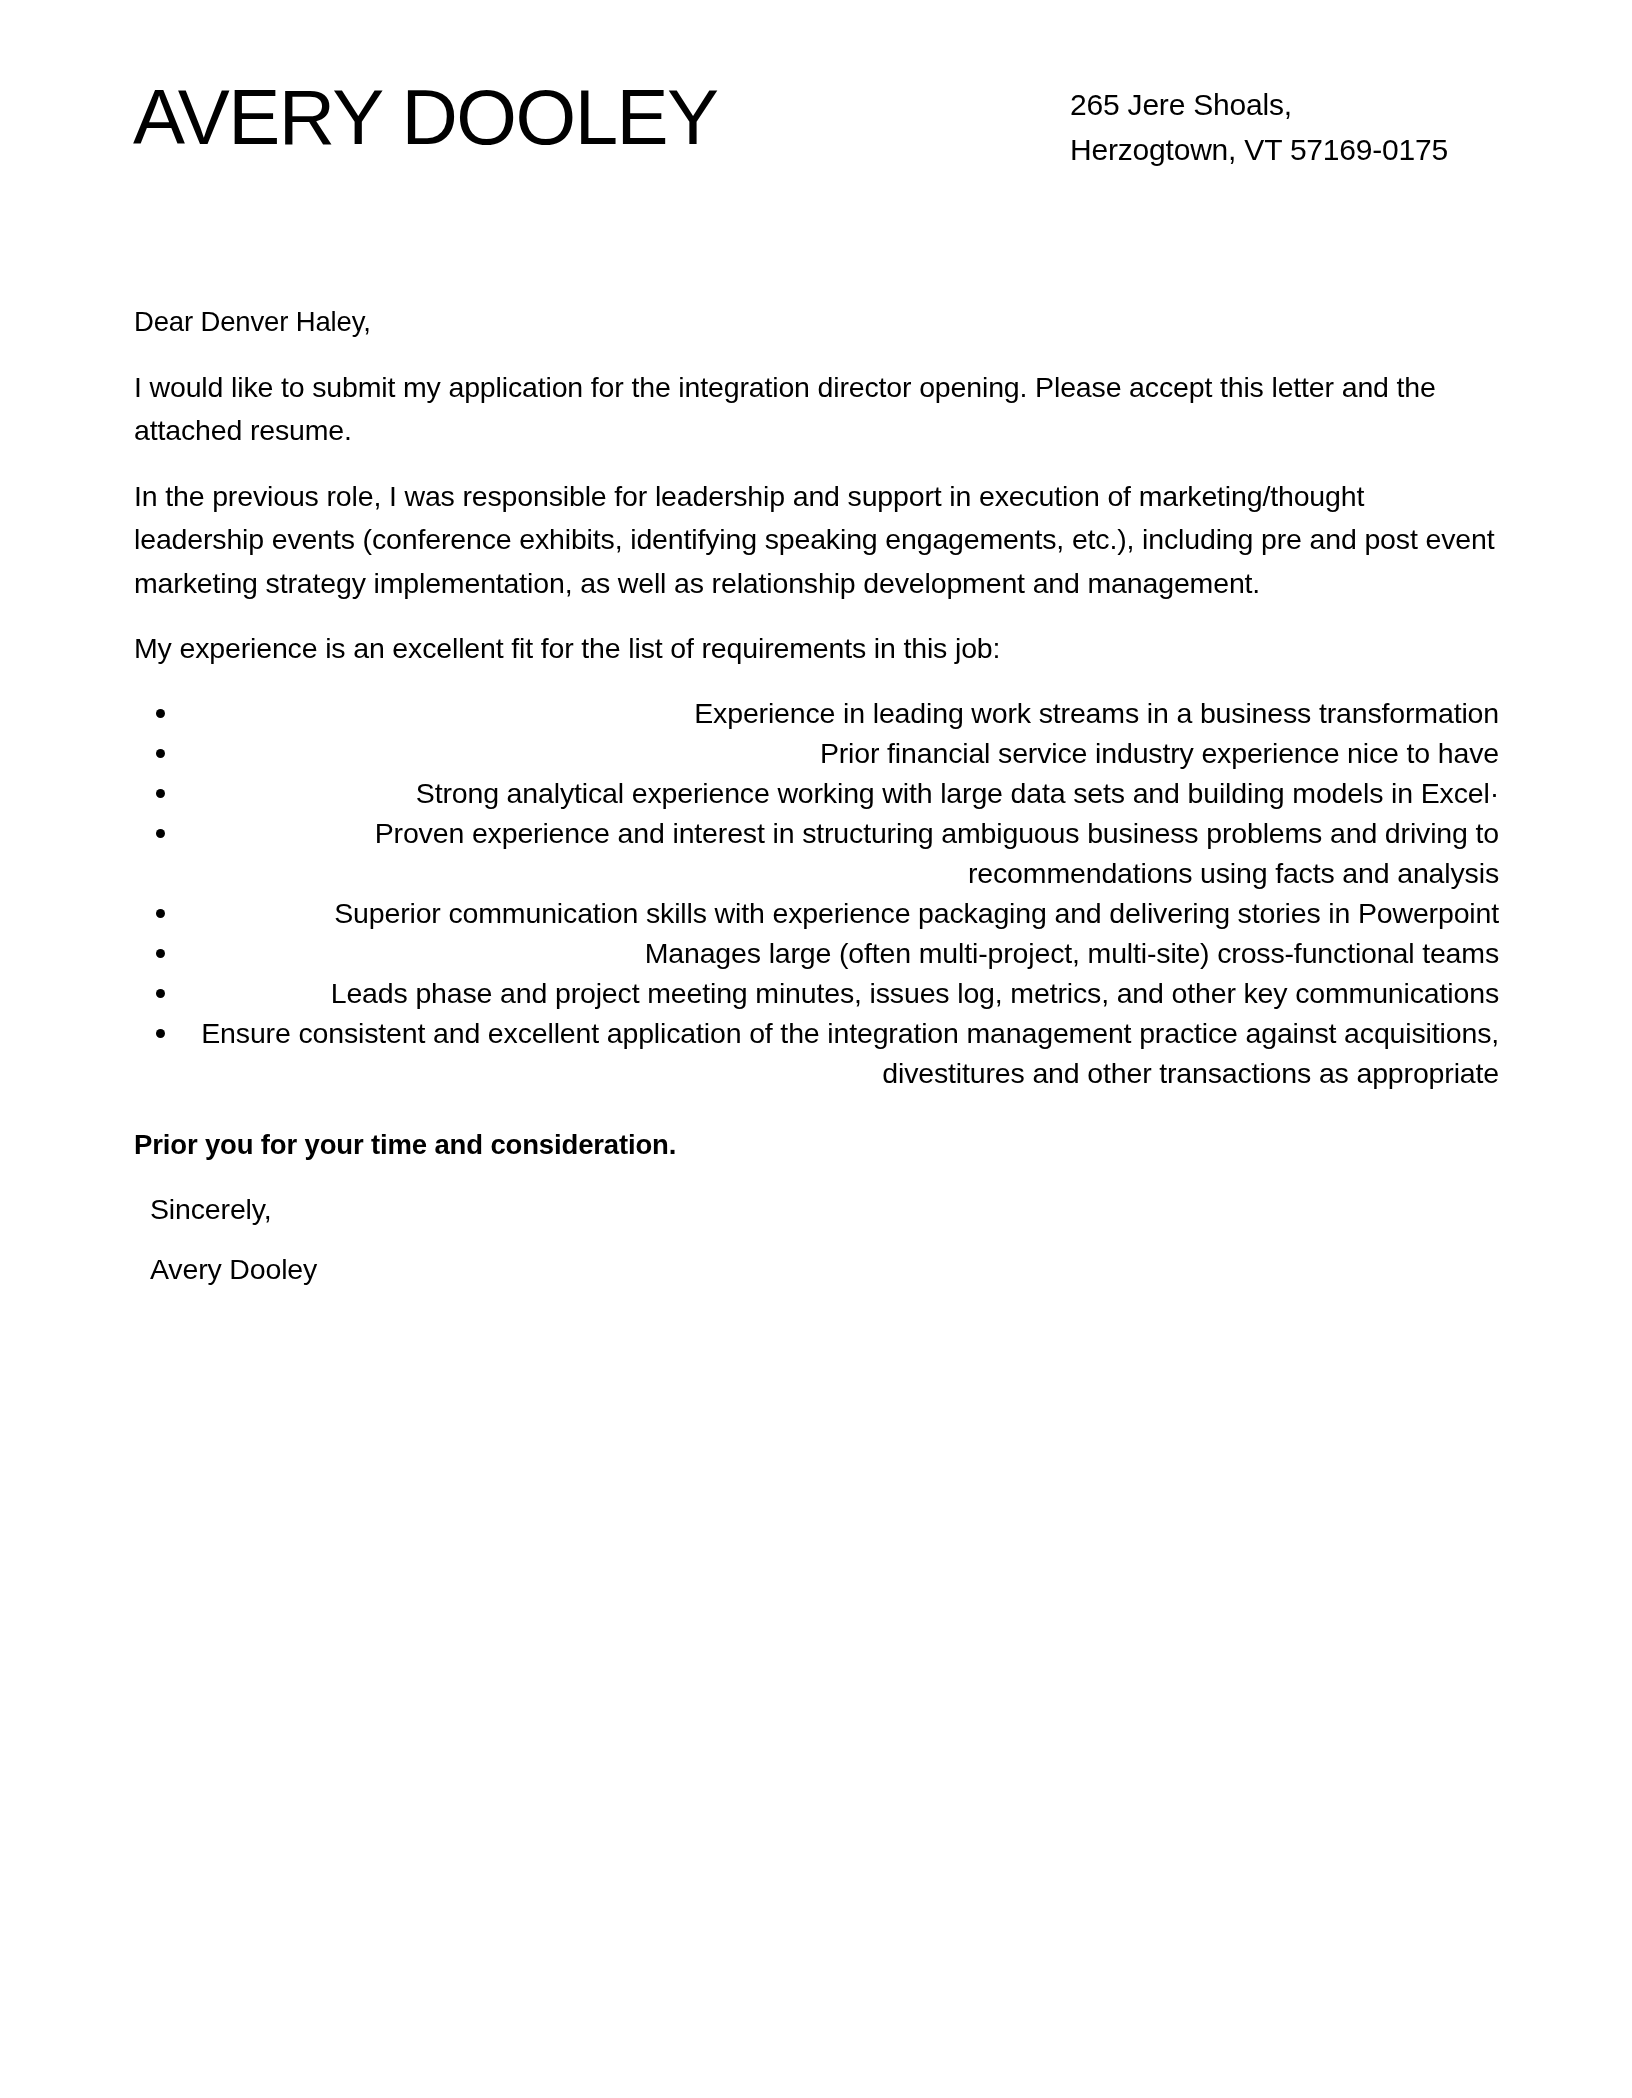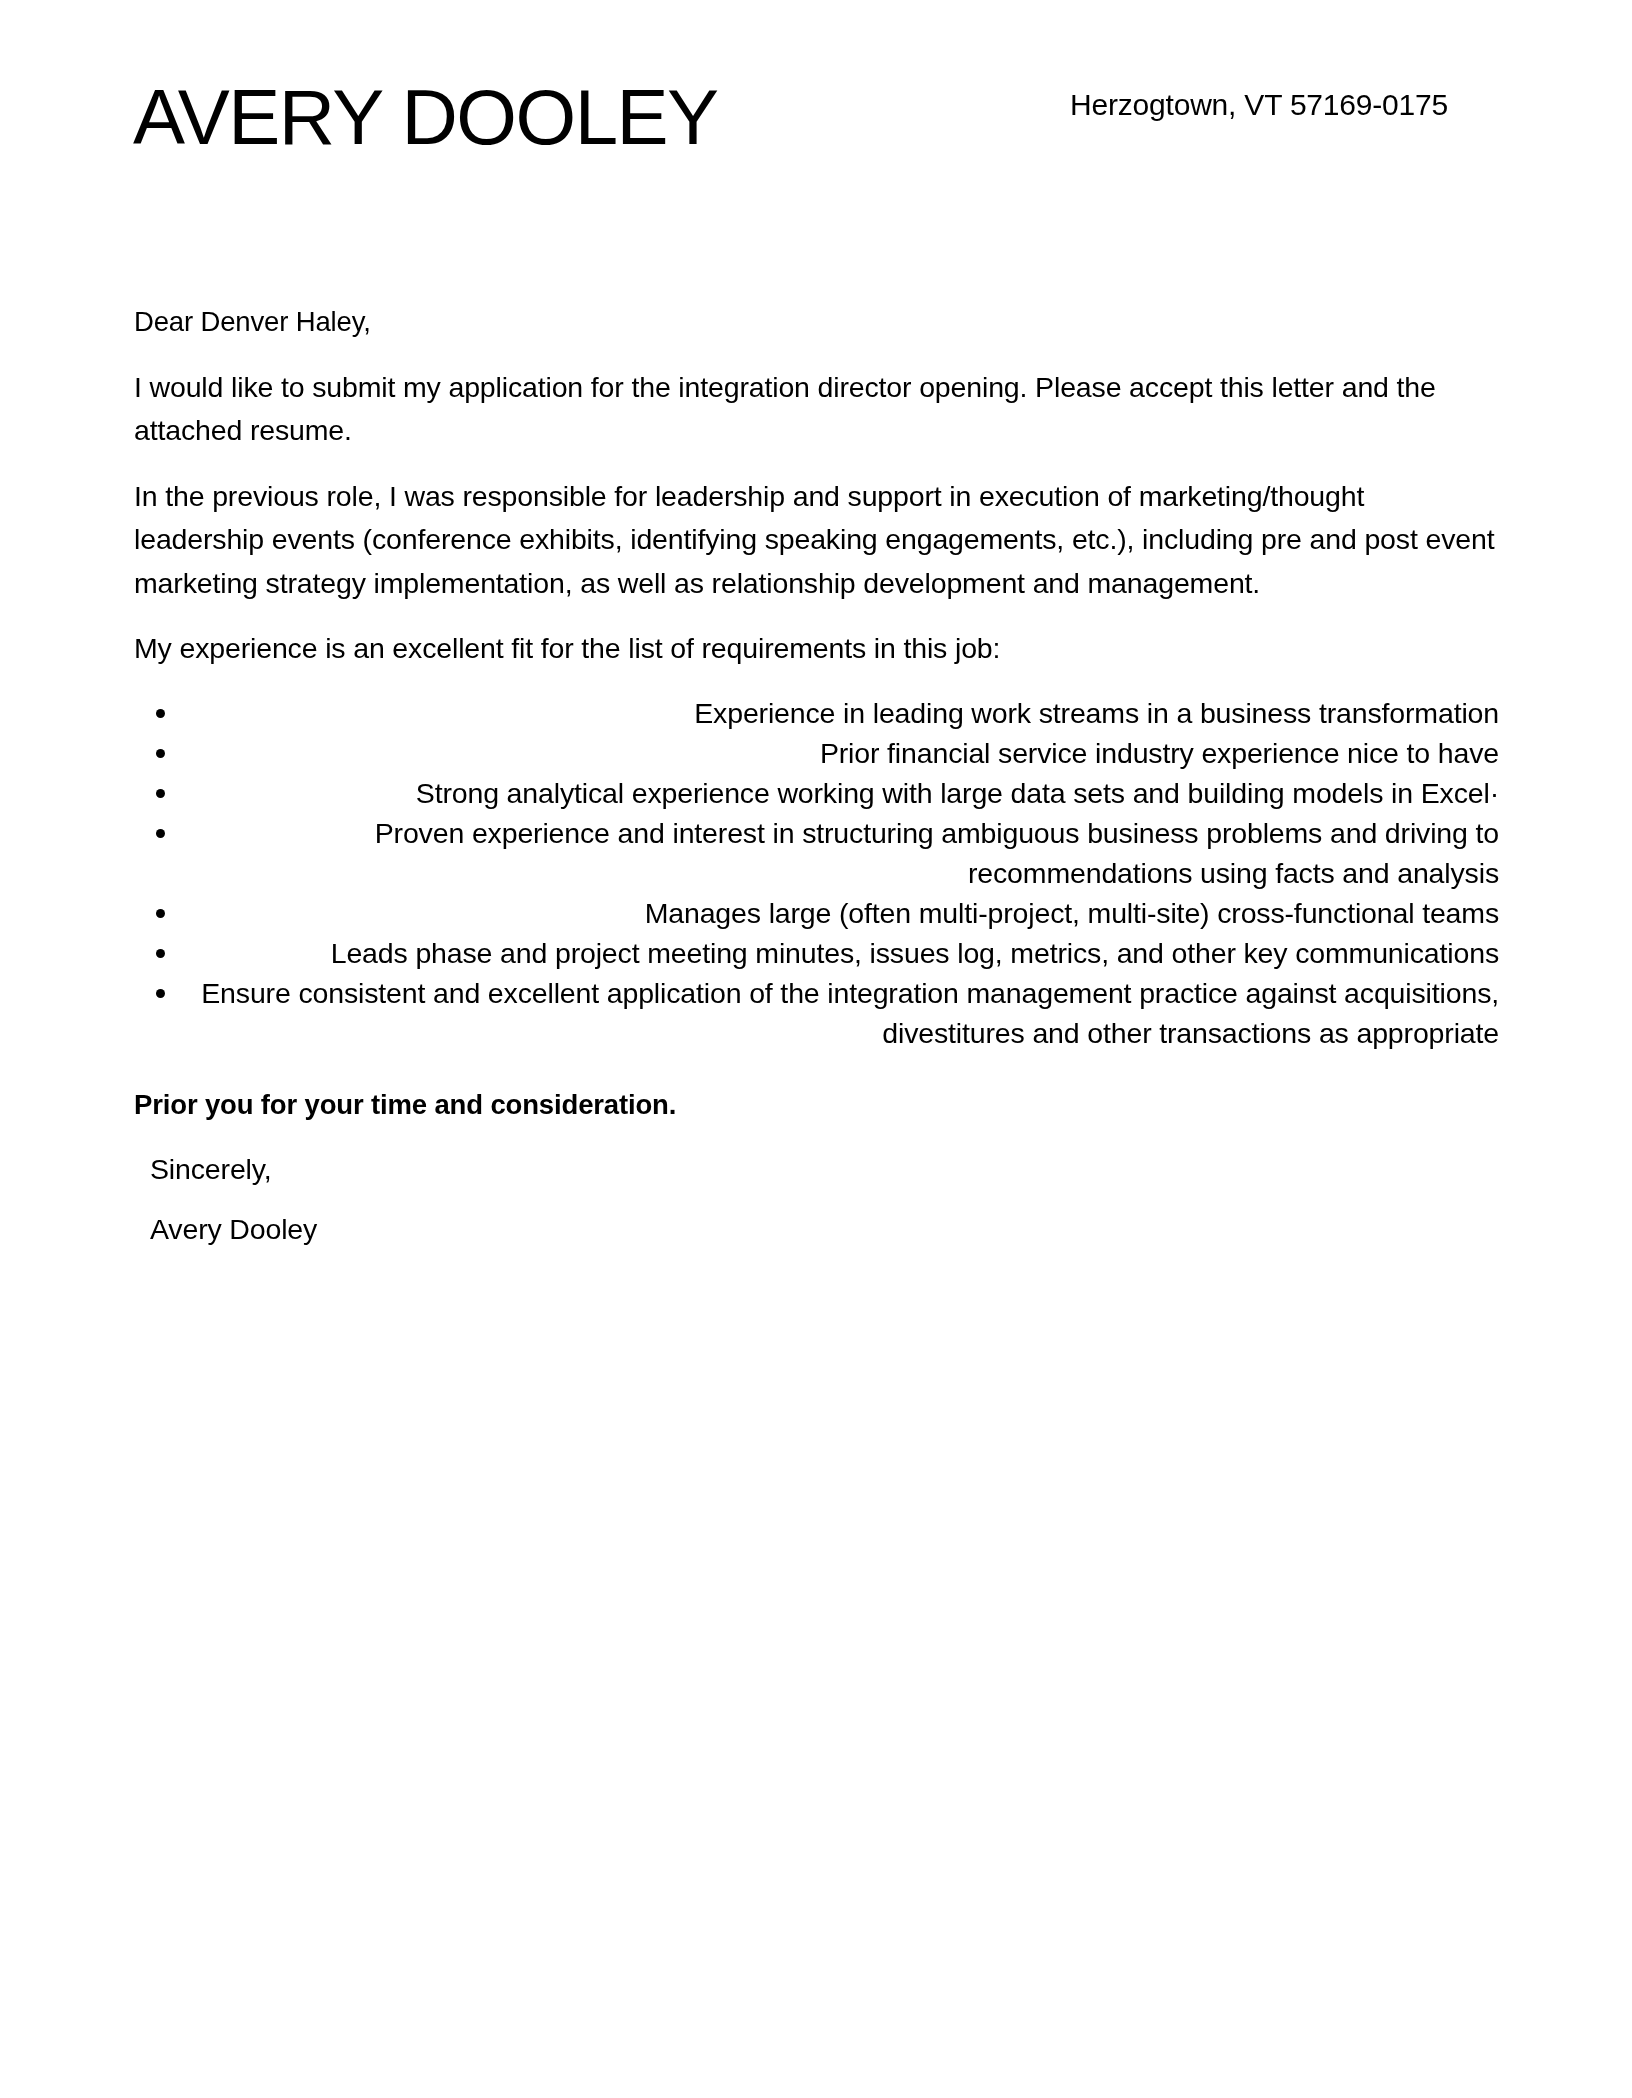--- a/index.html
+++ b/index.html
@@ -32,34 +32,36 @@
   }
   .closing { font-weight: 700; margin: 0 0 22px 0; font-size: 27.5px; }
   .signoff { margin: 16px; line-height: 43.5px; }
 </style>
 </head>
 <body>
 
 <div class="page">
   <h1 class="name">AVERY DOOLEY</h1>
   <div class="address">
+    <div>265 Jere Shoals,</div>
     <div>Herzogtown, VT 57169-0175</div>
   </div>
 
   <div class="body">
     <p class="salutation">Dear Denver Haley,</p>
     <p class="para">I would like to submit my application for the integration director opening. Please accept this letter and the attached resume.</p>
     <p class="para">In the previous role, I was responsible for leadership and support in execution of marketing/thought leadership events (conference exhibits, identifying speaking engagements, etc.), including pre and post event marketing strategy implementation, as well as relationship development and management.</p>
     <p class="para">My experience is an excellent fit for the list of requirements in this job:</p>
 
     <ul class="req-list">
       <li class="req-item"><span class="bullet"></span><span>Experience in leading work streams in a business transformation</span></li>
       <li class="req-item"><span class="bullet"></span><span>Prior financial service industry experience nice to have</span></li>
       <li class="req-item"><span class="bullet"></span><span>Strong analytical experience working with large data sets and building models in Excel·</span></li>
       <li class="req-item"><span class="bullet"></span><span>Proven experience and interest in structuring ambiguous business problems and driving to recommendations using facts and analysis</span></li>
+      <li class="req-item"><span class="bullet"></span><span>Superior communication skills with experience packaging and delivering stories in Powerpoint</span></li>
       <li class="req-item"><span class="bullet"></span><span>Manages large (often multi-project, multi-site) cross-functional teams</span></li>
       <li class="req-item"><span class="bullet"></span><span>Leads phase and project meeting minutes, issues log, metrics, and other key communications</span></li>
       <li class="req-item"><span class="bullet"></span><span>Ensure consistent and excellent application of the integration management practice against acquisitions, divestitures and other transactions as appropriate</span></li>
     </ul>
 
     <p class="closing">Prior you for your time and consideration.</p>
     <p class="signoff">Sincerely,</p>
     <p class="signoff">Avery Dooley</p>
   </div>
 </div>

